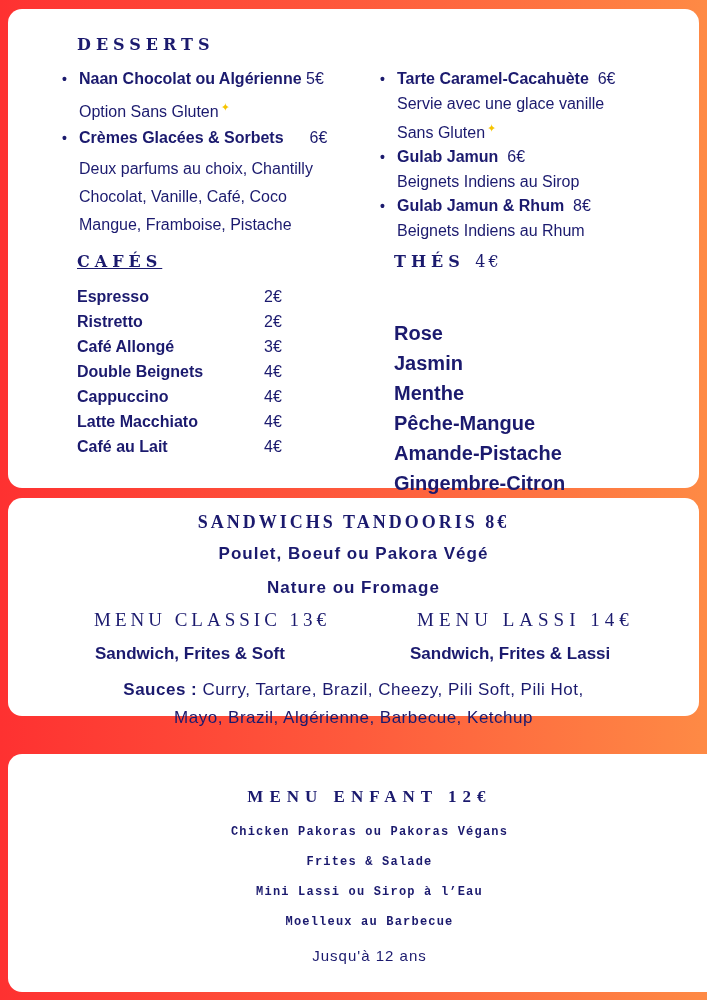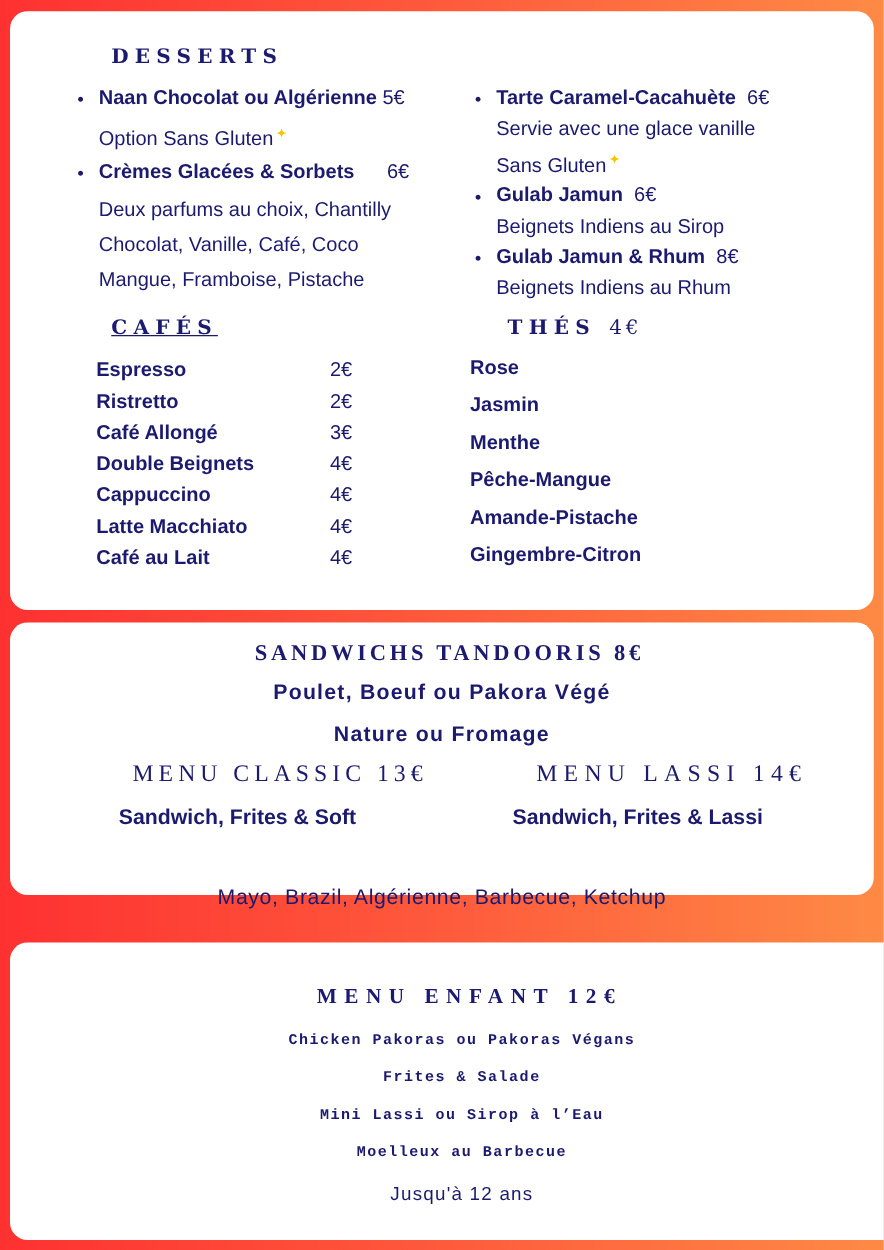--- a/index.html
+++ b/index.html
@@ -14,41 +14,41 @@
     position: absolute; left: 8px; width: 691px;
     background: #ffffff; border-radius: 14px;
   }
   #panel1 { top: 9px; height: 479px; }
   #panel2 { top: 498px; height: 218px; }
   #panel3 { top: 754px; height: 238px; padding-left: 32px; }
 
   .heading {
     font-family: "DejaVu Serif", "Liberation Serif", serif;
     font-weight: bold; color: #1b1a6e; letter-spacing: 5px;
-    font-size: 16px; position: absolute; white-space: nowrap; margin-left: 12px;
+    font-size: 16px; position: absolute; white-space: nowrap;
   }
   .heading-thin {
     font-family: "Liberation Serif", serif; font-weight: normal;
     letter-spacing: 4px; font-size: 19px;
   }
 
   
   .dlist { position: absolute; margin: 0; padding: 0; list-style: none; }
   .dlist li { position: relative; padding-left: 0; }
   .ditem-title { font-weight: bold; font-size: 16px; line-height: 24px; display: block; white-space: nowrap; }
   .ditem-title .bullet { position: absolute; left: -17px; top: 0; font-size: 14px; }
   .ditem-title .price { font-weight: normal; }
   .ditem-desc { font-size: 16px; line-height: 25px; display: block; white-space: nowrap; }
   .star { color: #f6c400; font-size: 11px; vertical-align: super; margin-left: 2px; }
 
   
   .cafe-row { position: absolute; left: 69px; width: 220px; font-size: 16px; font-weight: bold; height: 25px; }
   .cafe-row .price { position: absolute; left: 187px; font-weight: normal; }
 
-  .the-row { position: absolute; left: 368px; font-size: 16px; font-weight: bold; }
+  .the-row { position: absolute; left: 386px; font-size: 20px; font-weight: bold; margin-top: 36px; }
 
   .center { position: absolute; left: 0; right: 0; text-align: center; white-space: nowrap; }
   .sub-bold { font-weight: bold; font-size: 17px; letter-spacing: 1px; }
   .sauce { font-size: 17px; letter-spacing: 0.5px; }
   .kid { font-weight: bold; font-size: 12px; letter-spacing: 1.2px; font-family: Liberation Mono, monospace; }
 </style>
 </head>
 <body>
 
 <div class="panel" id="panel1">
@@ -107,20 +107,21 @@
   <div class="center heading heading-thin" style="top:14px; font-weight:bold; letter-spacing:3px; font-size:18px;">SANDWICHS TANDOORIS 8€</div>
   <div class="center sub-bold" style="top:46px;">Poulet, Boeuf ou Pakora Végé</div>
   <div class="center sub-bold" style="top:80px;">Nature ou Fromage</div>
 
   <div class="heading heading-thin" style="left:86px; top:111px;">MENU CLASSIC 13€</div>
   <div class="heading heading-thin" style="left:409px; top:111px; letter-spacing:5px;">MENU LASSI 14€</div>
 
   <div style="position:absolute; left:87px; top:146px; font-weight:bold; font-size:17px;">Sandwich, Frites &amp; Soft</div>
   <div style="position:absolute; left:402px; top:146px; font-weight:bold; font-size:17px;">Sandwich, Frites &amp; Lassi</div>
 
+  <div class="center sauce" style="top:182px;"><b>Sauces :</b><span> Curry, Tartare, Brazil, Cheezy, Pili Soft, Pili Hot,</span></div>
   <div class="center sauce" style="top:210px;">Mayo, Brazil, Algérienne, Barbecue, Ketchup</div>
 </div>
 
 <div class="panel" id="panel3">
   <div class="center heading heading-thin" style="top:33px; font-weight:bold; letter-spacing:6px; font-size:17px;">MENU ENFANT 12€</div>
   <div class="center kid" style="top:71px;">Chicken Pakoras ou Pakoras Végans</div>
   <div class="center kid" style="top:101px;">Frites &amp; Salade</div>
   <div class="center kid" style="top:131px;">Mini Lassi ou Sirop à l’Eau</div>
   <div class="center kid" style="top:161px;">Moelleux au Barbecue</div>
   <div class="center" style="top:193px; font-size:15px; letter-spacing:1px;">Jusqu'à 12 ans</div>

